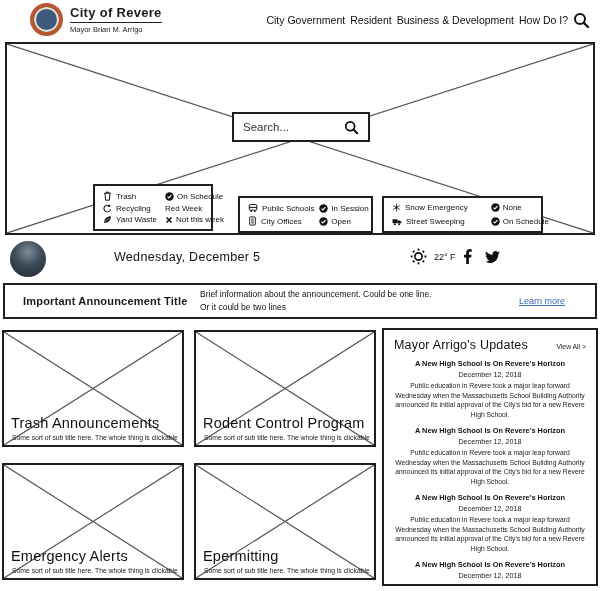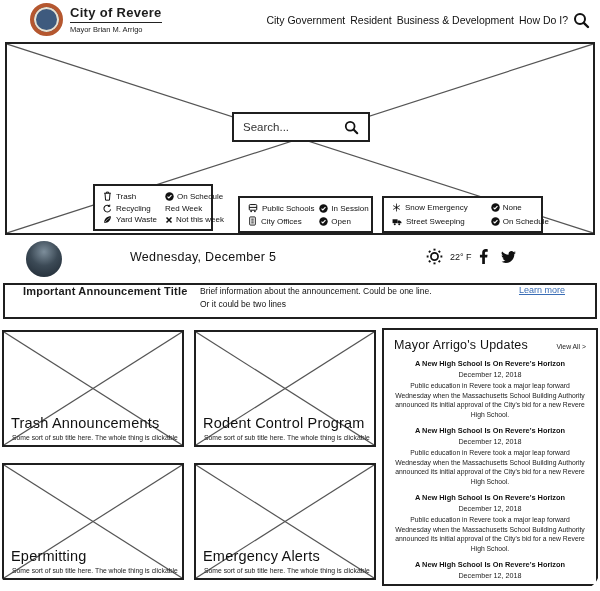--- a/index.html
+++ b/index.html
@@ -1,18 +1,18 @@
 <!DOCTYPE html>
 <html><head>
 <meta charset="utf-8">
 <style>
   * { margin:0; padding:0; box-sizing:border-box; }
   html,body { background:#fff; }
   body { font-family:"Liberation Sans", sans-serif; color:#1c1c1c; }
-  .page { position:relative; width:600px; height:591px; background:#fff; overflow:hidden;border-radius:22px; }
+  .page { position:relative; width:600px; height:591px; background:#fff; overflow:hidden; }
 
   
   .header { position:absolute; top:0; left:0; width:600px; height:40px; }
   .brand { position:absolute; left:30px; top:3px; display:flex; align-items:center; gap:7px; cursor:pointer; }
   .seal { width:33px; height:33px; border-radius:50%; background:#3e5a7e; border:4px solid #b5572f; box-shadow:inset 0 0 0 2px #e8e2d2; }
   .brand-text .site-title { font-size:13px; font-weight:bold; letter-spacing:.3px; border-bottom:1.5px solid #222; padding-bottom:2px; }
   .brand-text .site-sub { font-size:7.5px; color:#222; padding-top:2px; }
   .nav { position:absolute; right:10px; top:0; height:40px; display:flex; align-items:center; gap:5px; }
   .nav a { font-size:10.5px; color:#111; text-decoration:none; cursor:pointer; white-space:nowrap; }
   .icon { display:inline-block; line-height:0; }
@@ -30,31 +30,31 @@
   .sbox1 { left:93px; top:184px; width:120px; height:47px; }
   .sbox2 { left:238px; top:196px; width:135px; height:37px; }
   .sbox3 { left:382px; top:196px; width:161px; height:37px; }
   .srow { display:flex; align-items:center; font-size:8px; }
   .srow .lwrap { display:flex; align-items:center; gap:4px; flex:0 0 62%; }
   .sbox3 .srow .lwrap { flex:0 0 70%; }
   .srow .swrap { display:flex; align-items:center; gap:3px; }
   .srow .slabel, .srow .sstat { white-space:nowrap; color:#111; }
 
   
-  .datebar { position:absolute; left:16px; top:239px; width:508px; height:40px;padding-left:20px; }
+  .datebar { position:absolute; left:0; top:239px; width:508px; height:40px;padding-left:20px; }
   .city-photo { position:absolute; left:10px; top:2px; width:36px; height:36px; border-radius:50%;
     background:radial-gradient(circle at 50% 30%, #7d8e9b 0%, #3c4a56 45%, #1d2731 100%); }
   .date-text { position:absolute; left:114px; top:11px; font-size:12.5px; letter-spacing:.3px; color:#111; }
   .weather { position:absolute; left:410px; top:9px; display:flex; align-items:center; gap:7px; }
   .weather .temp { font-size:9px; color:#111;text-align:center; }
   .social { position:absolute; right:8px; top:10px; display:flex; align-items:center; gap:13px; }
   .social .icon { cursor:pointer; }
 
   
-  .announce { position:absolute; left:3px; top:283px; width:594px; height:36px; border:2px solid #1f1f1f; background:#fff; display:flex; align-items:flex-start; }
+  .announce { position:absolute; left:3px; top:283px; width:594px; height:36px; border:2px solid #1f1f1f; background:#fff; display:flex; align-items:center; }
   .ann-title { font-size:11px; font-weight:bold; letter-spacing:.2px; padding-left:18px; flex:0 0 195px; }
   .ann-body { font-size:8.5px; line-height:1.5; color:#111; flex:1; }
   .ann-link { font-size:9px; text-decoration:underline; padding-right:30px; cursor:pointer; }
 
   
   .cards { position:absolute; left:2px; top:330px; width:374px; display:grid; grid-template-columns:182px 182px; grid-auto-rows:117px; column-gap:10px; row-gap:16px; }
   .card { position:relative; border:2px solid #1f1f1f; background:#fff; overflow:hidden; cursor:pointer; display:block; text-decoration:none; color:#111;padding-left:36px; }
   .card-title { position:absolute; left:7px; bottom:14px; font-size:14.5px; letter-spacing:.2px; z-index:2; }
   .card-sub { position:absolute; left:8px; bottom:4px; font-size:6.8px; color:#222; z-index:2; }
 
@@ -320,29 +320,29 @@
           <line x1="100" y1="0" x2="0" y2="100"></line>
         </svg>
       <div class="card-title">Rodent Control Program</div>
       <div class="card-sub">Some sort of sub title here. The whole thing is clickable</div>
     </a>
     <a class="card">
       <svg class="xph" viewBox="0 0 100 100" preserveAspectRatio="none">
           <line x1="0" y1="0" x2="100" y2="100"></line>
           <line x1="100" y1="0" x2="0" y2="100"></line>
         </svg>
-      <div class="card-title">Epermitting</div>
+      <div class="card-title">Emergency Alerts</div>
       <div class="card-sub">Some sort of sub title here. The whole thing is clickable</div>
     </a>
     <a class="card">
       <svg class="xph" viewBox="0 0 100 100" preserveAspectRatio="none">
           <line x1="0" y1="0" x2="100" y2="100"></line>
           <line x1="100" y1="0" x2="0" y2="100"></line>
         </svg>
-      <div class="card-title">Emergency Alerts</div>
+      <div class="card-title">Epermitting</div>
       <div class="card-sub">Some sort of sub title here. The whole thing is clickable</div>
     </a>
   </main>
 
   <aside class="sidebar">
     <div class="sb-head">
       <div class="sb-title">Mayor Arrigo's Updates</div>
       <a class="sb-viewall">View All &gt;</a>
     </div>
     <div class="sb-item">

